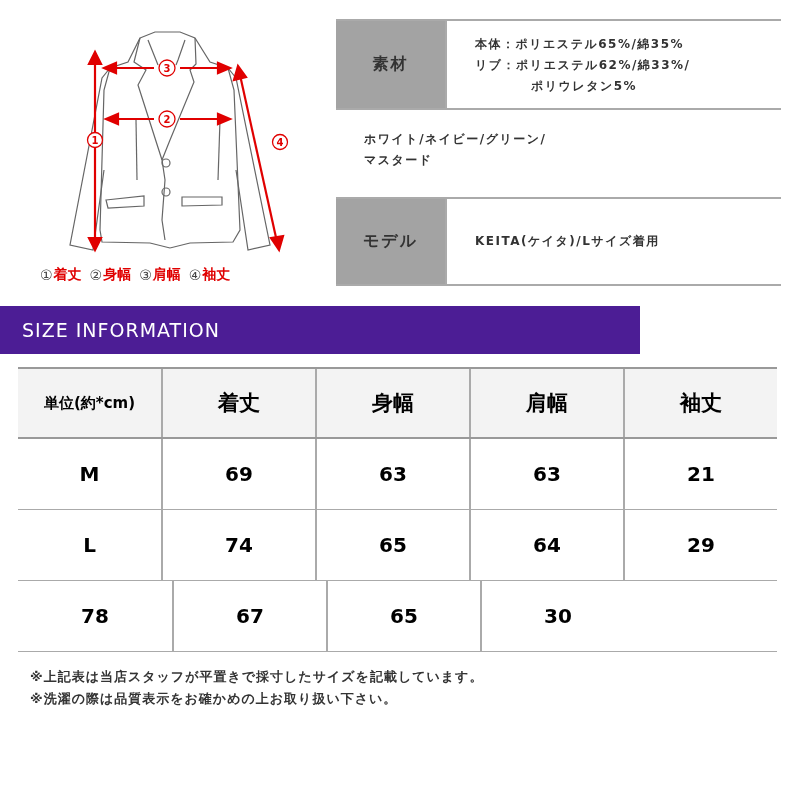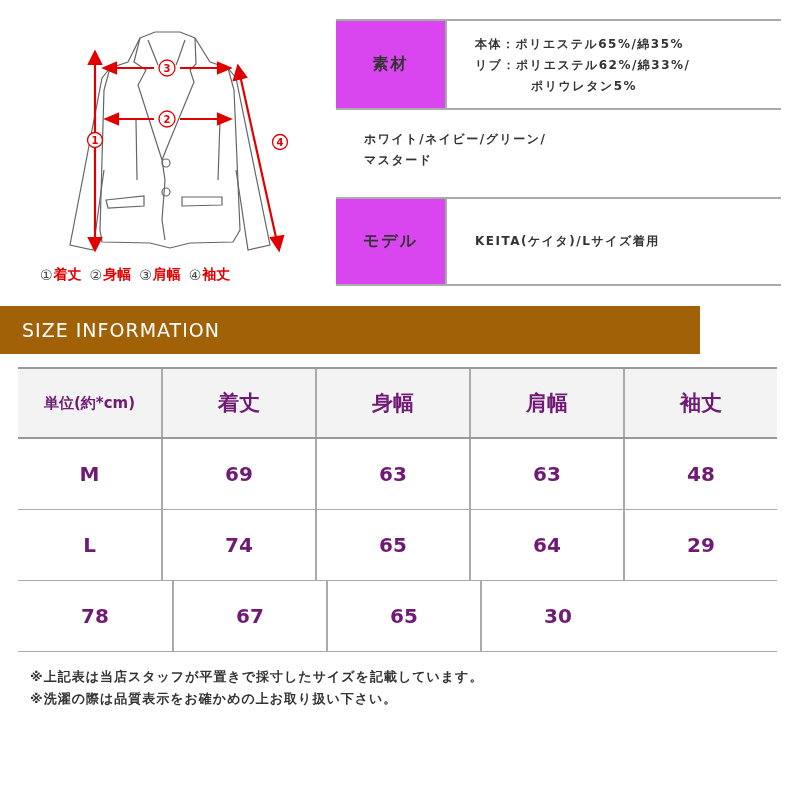--- a/index.html
+++ b/index.html
@@ -11,34 +11,34 @@
   .diagram svg { position: absolute; left: 0; top: 0; }
   .legend { position: absolute; left: 40px; top: 266px; width: 280px; display: flex; gap: 8px; font-size: 14px; font-weight: bold; }
   .legend .item { display: flex; align-items: center; }
   .legend .num { color: #444; font-weight: normal; font-size: 14px; margin-right: 1px; }
   .legend .lbl { color: #e00000; }
 
   
   .spec { position: absolute; left: 336px; top: 19px; width: 445px; border-collapse: collapse; }
   .spec-row { display: flex; height: 89px; border-top: 2px solid #aaa; }
   .spec-row:last-child { border-bottom: 2px solid #aaa; }
-  .spec-label { width: 111px; background: #d946ef; border-right: 2px solid #aaa; display: flex; align-items: center; justify-content: center; font-size: 16px; font-weight: bold; color: #333; letter-spacing: 2px; }
+  .spec-label { width: 111px; background: #a3a3a3; border-right: 2px solid #aaa; display: flex; align-items: center; justify-content: center; font-size: 16px; font-weight: bold; color: #333; letter-spacing: 2px; }
   .spec-value { flex: 1; padding: 13px 0 0 28px; font-size: 12px; font-weight: bold; color: #333; line-height: 21px; letter-spacing: 1.5px; }
   .spec-value.center { display: flex; align-items: center; padding-top: 0; }
   .line { white-space: nowrap; }
   .indent { padding-left: 56px; }
 
   
-  .banner { position: absolute; left: 0; top: 306px; width: 700px; height: 48px; background: #a16207; color: #fff; font-size: 19px; padding-left: 22px; display: flex; align-items: center; letter-spacing: 1px; font-family: "DejaVu Sans", sans-serif; }
+  .banner { position: absolute; left: 0; top: 306px; width: 640px; height: 48px; background: #4c1d95; color: #fff; font-size: 19px; padding-left: 22px; display: flex; align-items: center; letter-spacing: 1px; font-family: "DejaVu Sans", sans-serif; }
 
   
   .size { position: absolute; left: 18px; top: 367px; width: 759px; }
   .size-row { display: flex; height: 71px; border-bottom: 1px solid #aaa; }
   .size-row.header { background: #f3f3f3; border-top: 2px solid #999; border-bottom: 2px solid #999; height: 72px; }
-  .cell { display: flex; align-items: center; justify-content: center; border-left: 2px solid #aaa; font-size: 20px; color: #701a75; font-weight: bold; }
+  .cell { display: flex; align-items: center; justify-content: center; border-left: 2px solid #aaa; font-size: 20px; color: #000000; font-weight: bold; }
   .cell:first-child { border-left: none; width: 143px; }
   .cell.data { width: 154px; }
   .size-row.header .cell { font-size: 21px; }
   .size-row.header .cell:first-child { font-size: 15px; }
   .size-row .cell:first-child { font-weight: bold; }
 
   
   .notes { position: absolute; left: 30px; top: 666px; font-size: 13px; color: #333; line-height: 22px; font-weight: bold; letter-spacing: 1px; }
 </style>
 </head>
@@ -155,21 +155,21 @@
     <div class="cell data">着丈</div>
     <div class="cell data">身幅</div>
     <div class="cell data">肩幅</div>
     <div class="cell data">袖丈</div>
   </div>
   <div class="size-row">
     <div class="cell">M</div>
     <div class="cell data">69</div>
     <div class="cell data">63</div>
     <div class="cell data">63</div>
-    <div class="cell data">48</div>
+    <div class="cell data">21</div>
   </div>
   <div class="size-row">
     <div class="cell">L</div>
     <div class="cell data">74</div>
     <div class="cell data">65</div>
     <div class="cell data">64</div>
     <div class="cell data">29</div>
   </div>
   <div class="size-row">
     <div class="cell data">78</div>

